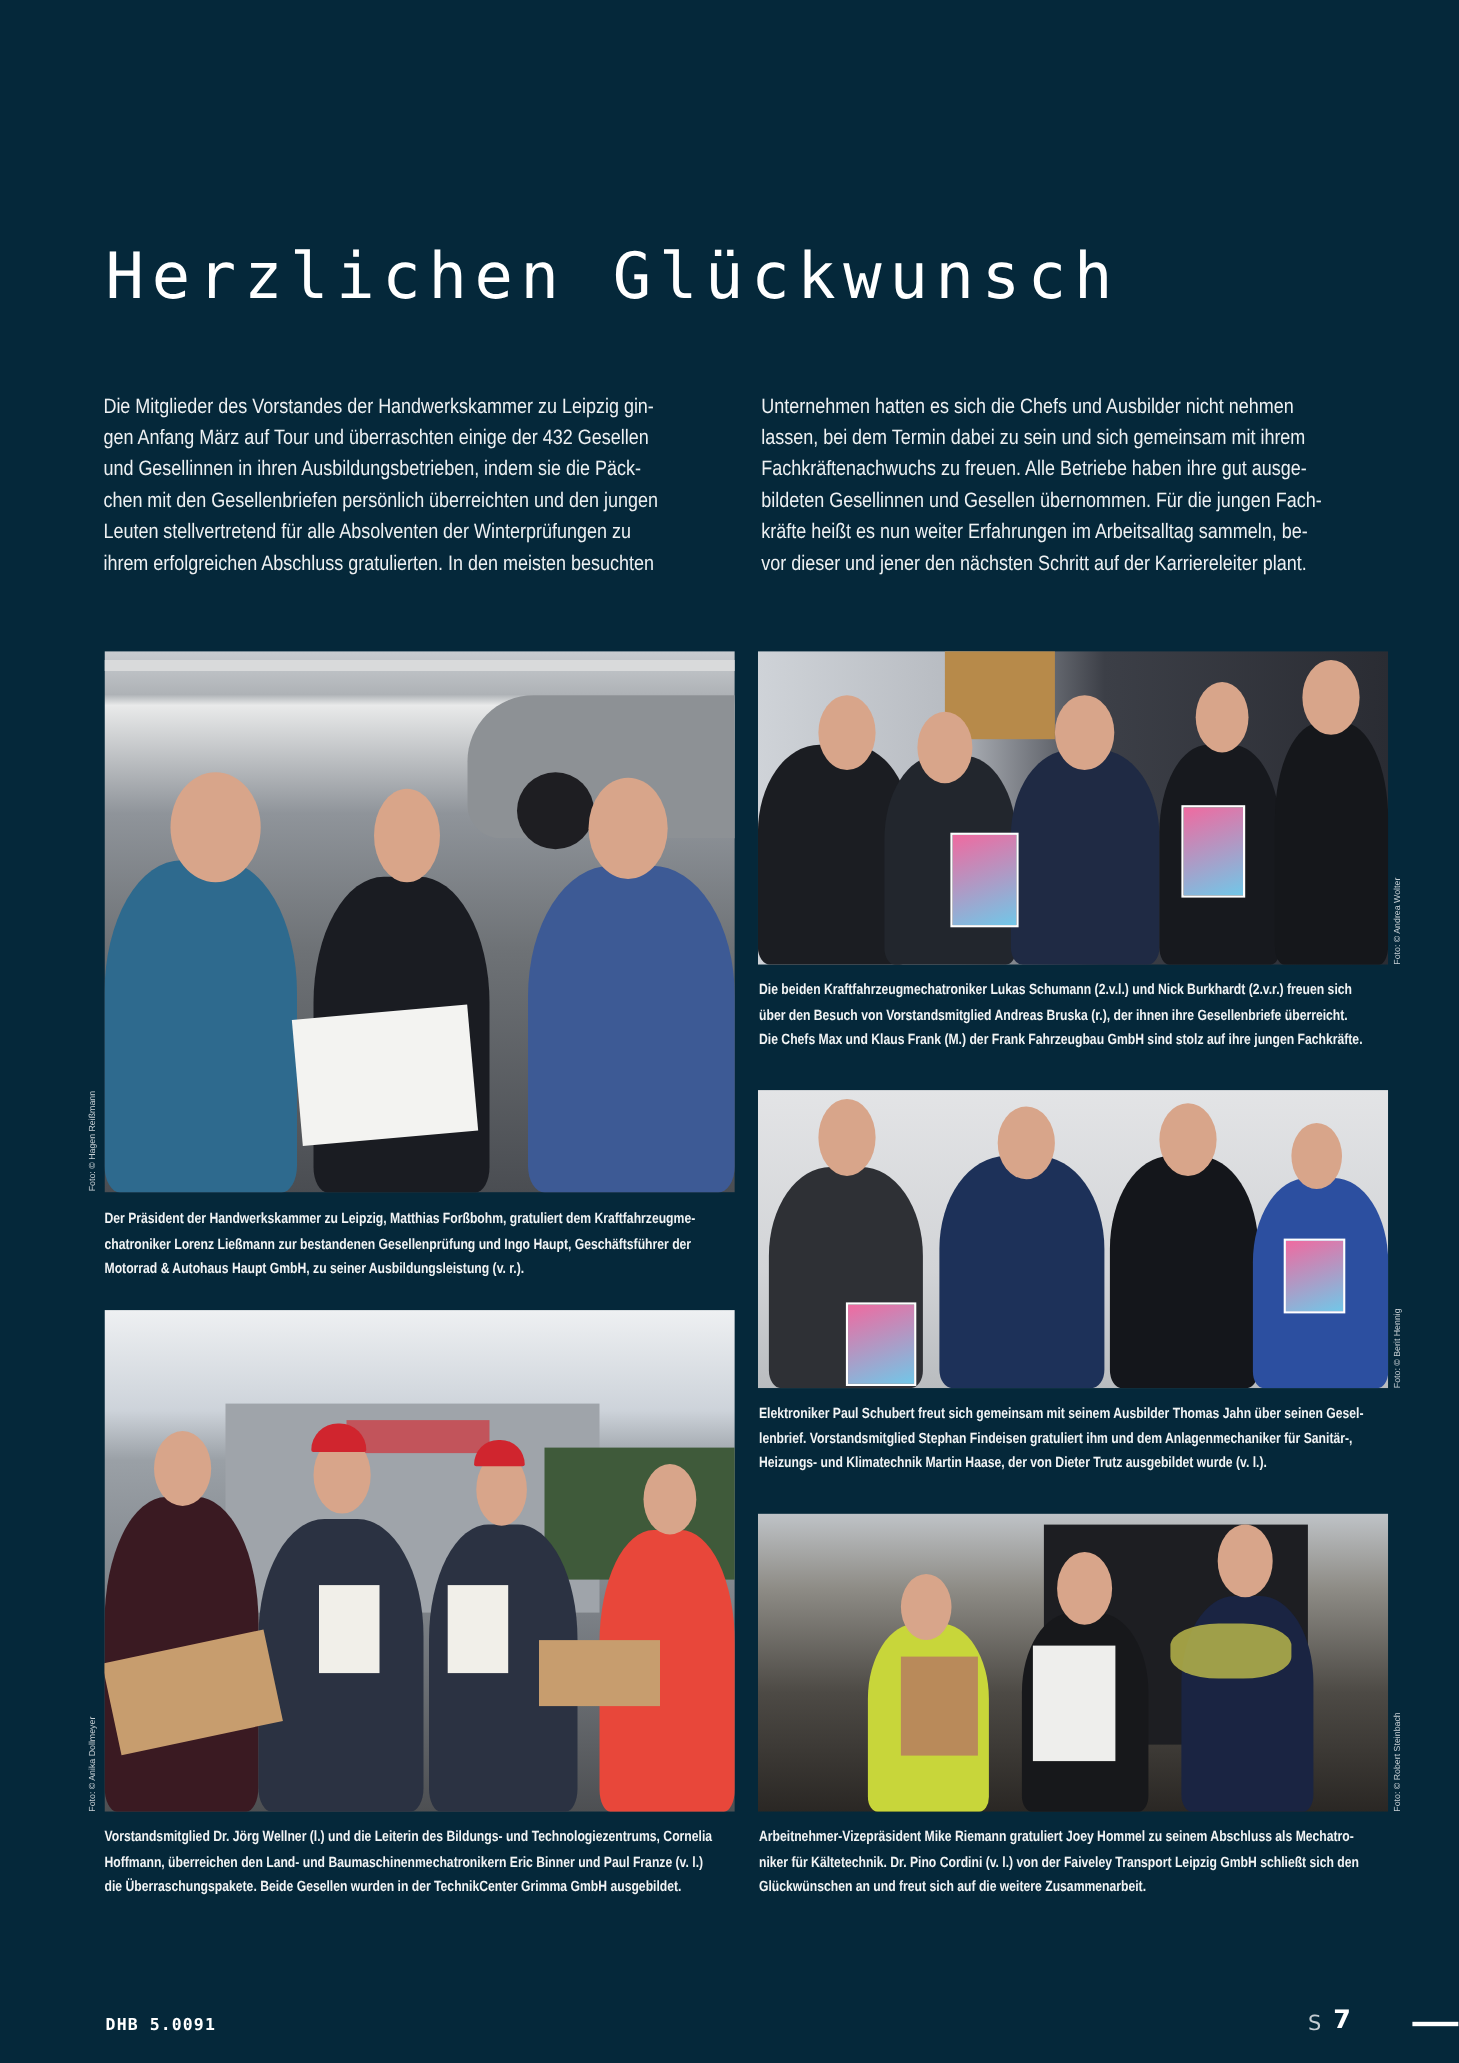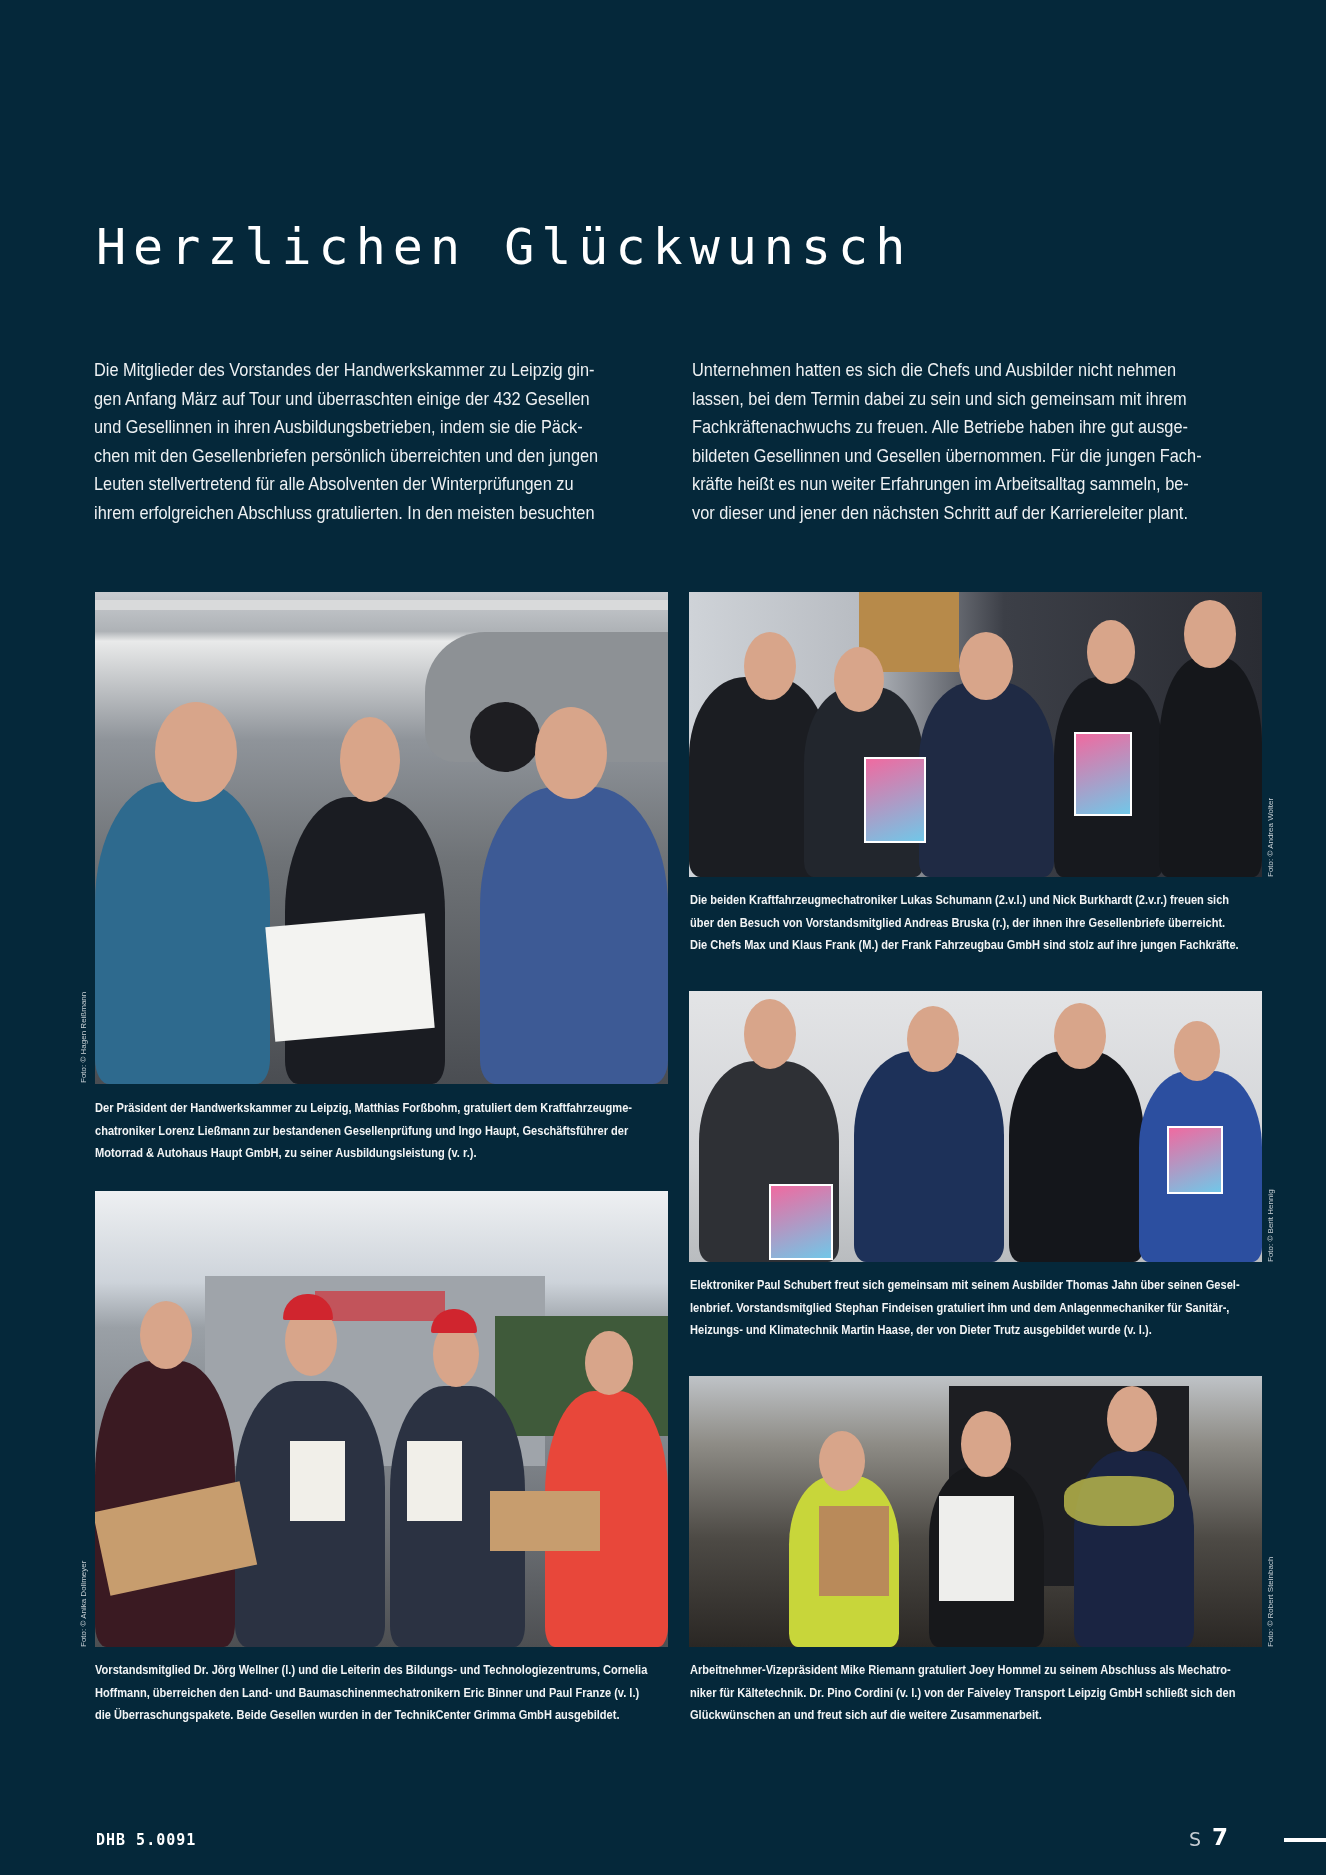--- a/index.html
+++ b/index.html
@@ -7,21 +7,21 @@
       width: 1326px; height: 1875px;
       background: #05283a;
       color: #f2f4f5;
       font-family: "Liberation Sans", sans-serif;
       position: relative;
       overflow: hidden;
     }
     .title {
       position: absolute; left: 96px; top: 222px;
       font-family: "DejaVu Sans Mono", monospace;
-      font-size: 50px; letter-spacing: 7px;
+      font-size: 58px; letter-spacing: 7px;
       color: #ffffff; font-weight: normal;
       margin: 0; line-height: 1;
     }
     .intro {
       position: absolute; top: 356px; width: 590px;
       font-family: "Liberation Sans Narrow", "Liberation Sans", sans-serif;
       font-size: 19px; line-height: 28.5px;
       color: #eef1f3;
       transform: scaleX(0.86); transform-origin: left top;
       white-space: nowrap;

